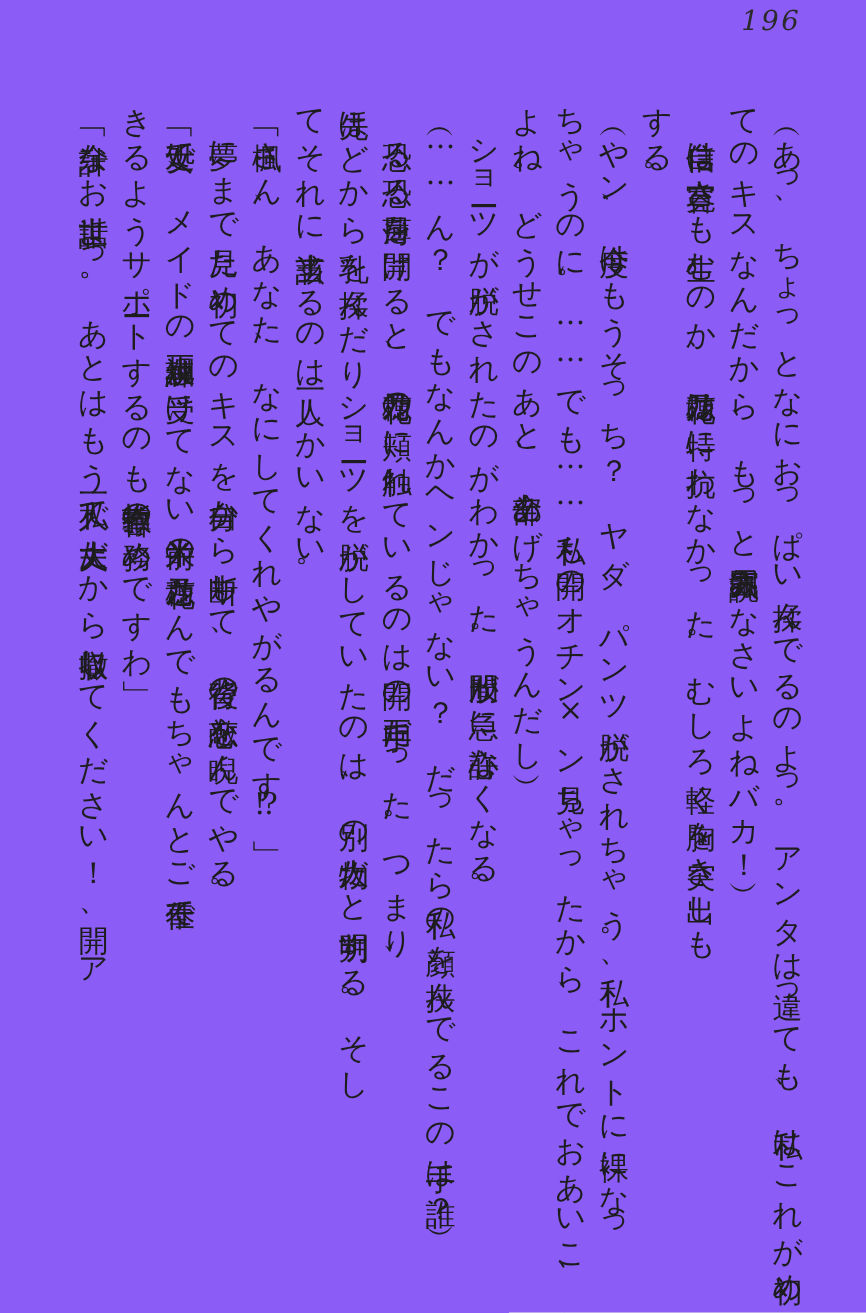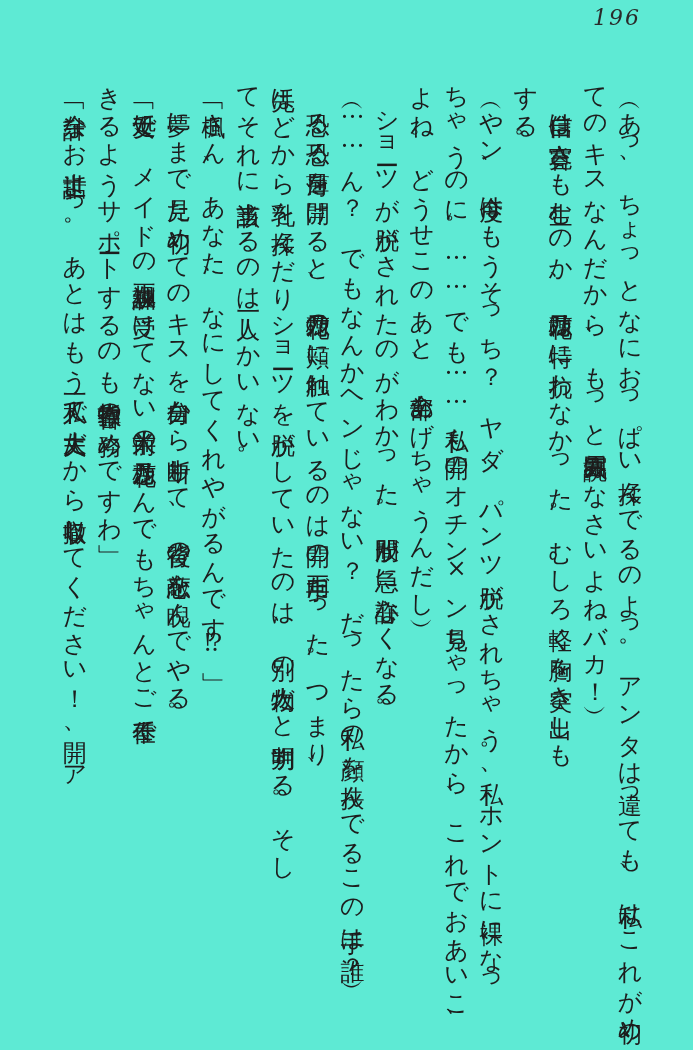--- a/index.html
+++ b/index.html
@@ -5,21 +5,21 @@
   html, body {
     margin: 0;
     padding: 0;
     background: #e8e8e6;
   }
   .book-page {
     position: relative;
     width: 693px;
     height: 1050px;
     margin: 0 auto;
-    background: #5eead4;
+    background: #8b5cf6;
     overflow: hidden;
     font-family: "DejaVu Serif", "Liberation Serif", serif;
     color: #1d1d1d;
   }
   .page-number {
     position: absolute;
     top: 5px;
     right: 52px;
     font-size: 22px;
     font-style: italic;

